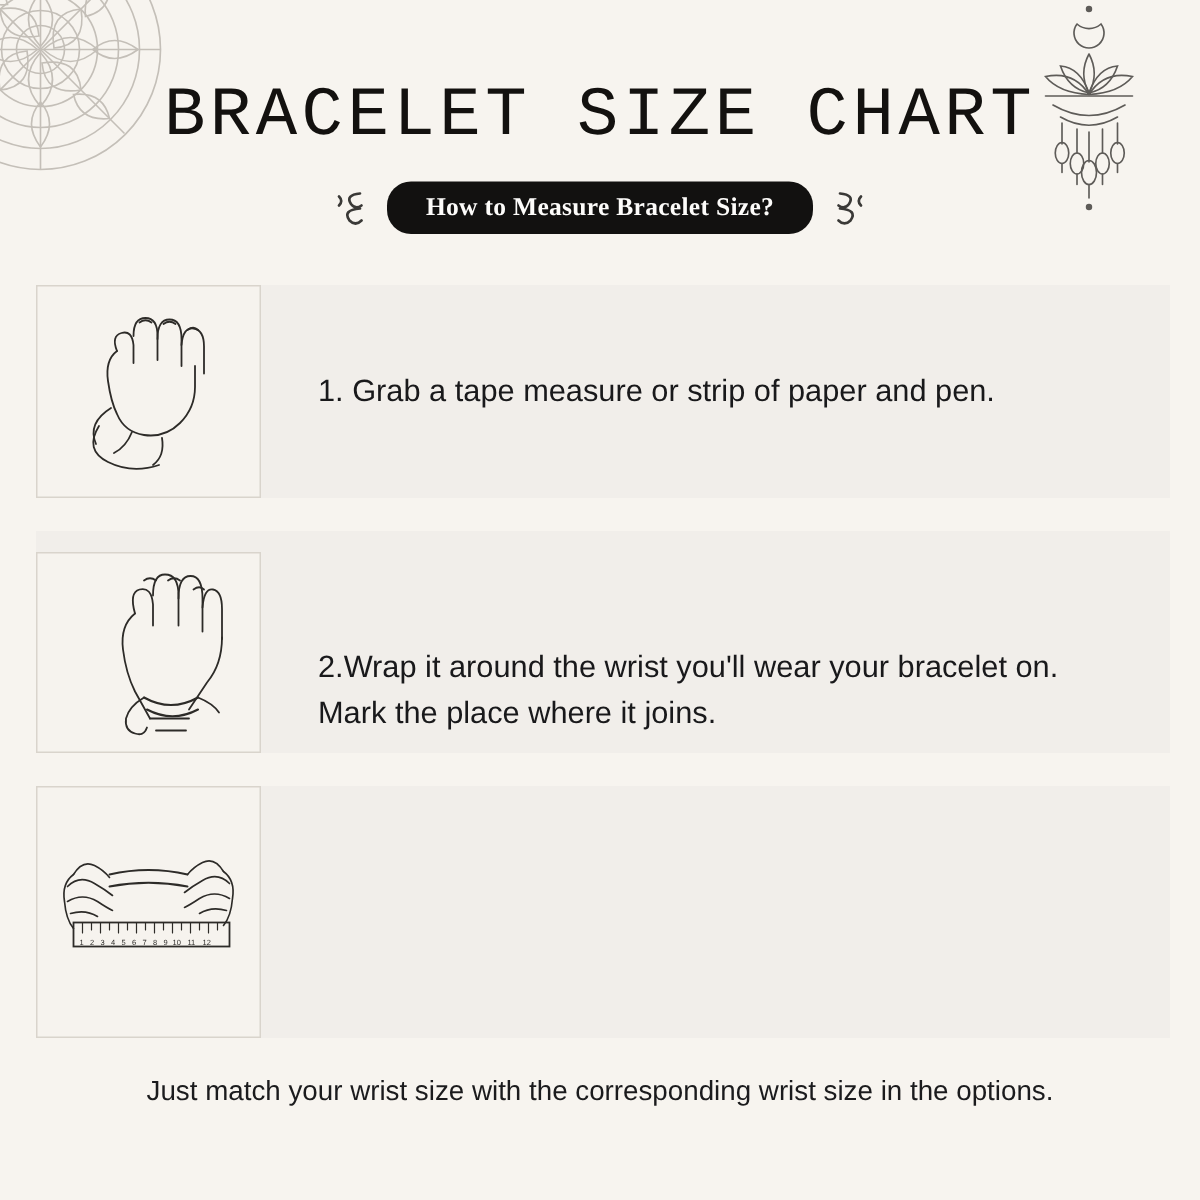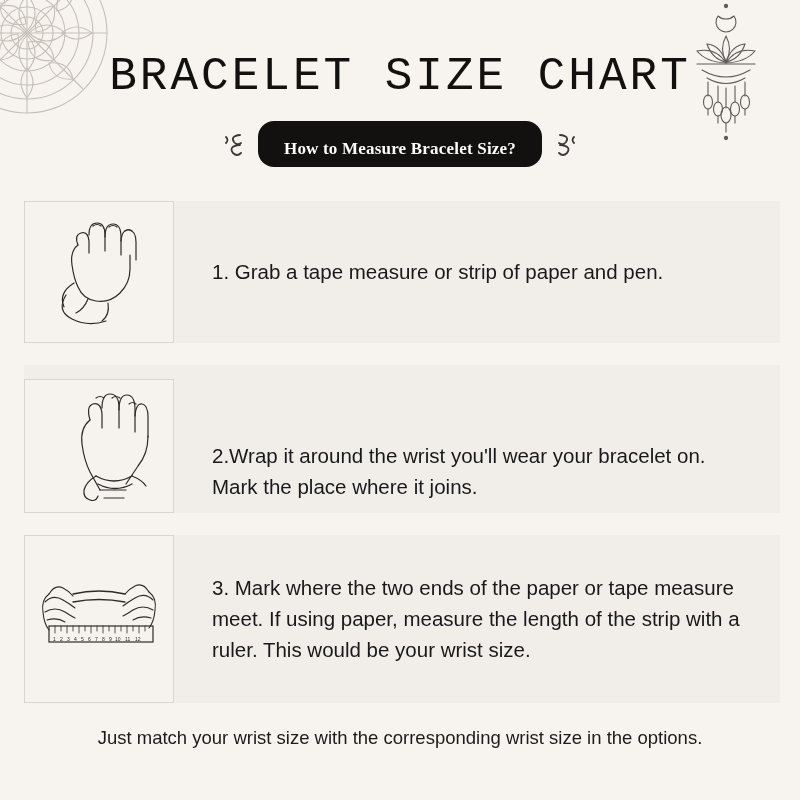--- a/index.html
+++ b/index.html
@@ -54,21 +54,21 @@
     display: flex;
     align-items: center;
     justify-content: center;
     gap: 12px;
     margin-top: 18px;
   }
   .pill {
     background: #121110;
     color: #fdfcfa;
     border-radius: 16px;
-    padding: 18px 26px 8px 26px;
+    padding: 7px 26px 8px 26px;
     font-family: "Liberation Serif", serif;
     font-size: 17px;
     font-weight: 700;
     letter-spacing: 0.2px;
     white-space: nowrap;
   }
   .flourish {
     width: 26px;
     height: 26px;
     opacity: 0.85;
@@ -329,18 +329,17 @@
             <text x="62" y="77">7</text>
               <text x="69" y="77">8</text>
               <text x="76" y="77">9</text>
             <text x="82" y="77">10</text>
               <text x="92" y="77">11</text>
               <text x="102" y="77">12</text>
           </g>
         </g>
       </svg>
     </div>
-    <div class="step-text">3. Mark where the two ends of the paper or tape measure meet. If using paper, measure the length of the strip with a ruler. This would be your wrist size.</div>
   </div>
 
 </div>
 
 <div class="footer">Just match your wrist size with the corresponding wrist size in the options.</div>
 
 </body></html>

